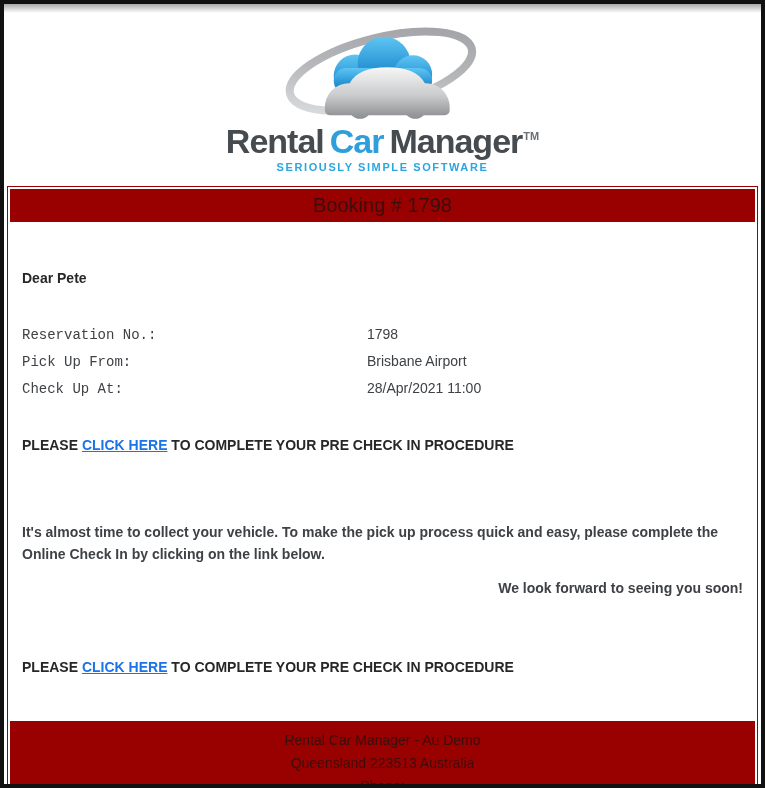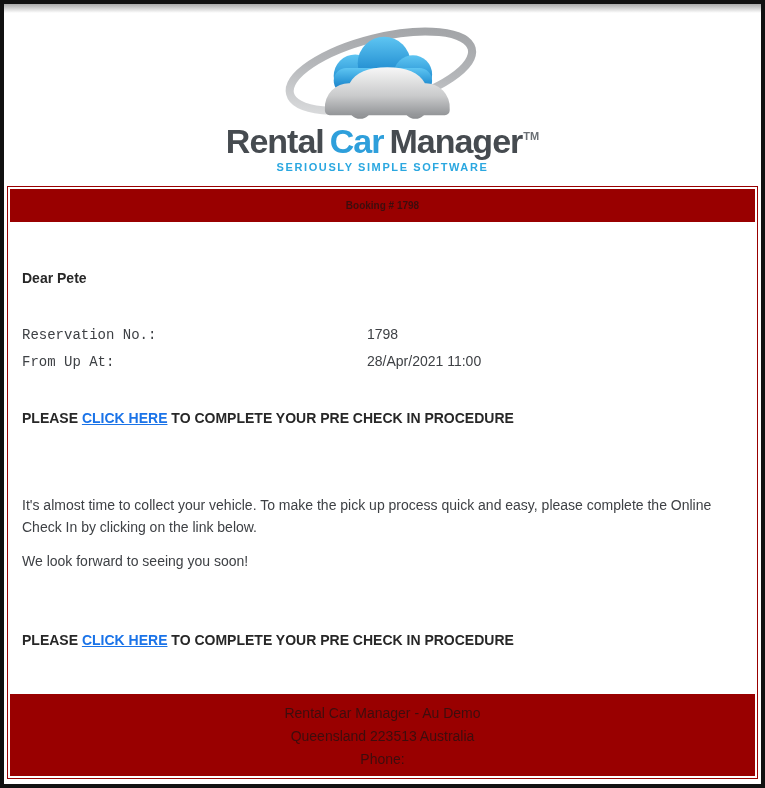--- a/index.html
+++ b/index.html
@@ -49,37 +49,37 @@
   }
   
   .content-frame{
     margin:0 3px;
     border:1px solid var(--brand-red);
     padding:2px;
     background:#fff;
   }
   .banner{
     height:33px;background:var(--brand-red);
-    color:var(--on-red-text);font-size:10px;
-    display:flex;align-items:center;justify-content:center;font-weight:bold;
+    color:var(--on-red-text);font-size:20px;
+    display:flex;align-items:center;justify-content:center;
   }
   .body{
     padding:16px 12px 45px 12px;
     overflow:hidden;
     color:var(--body-text);font-size:14px;
   }
   .greeting{margin:30px 0 0 0;font-weight:bold;color:var(--bold-text);line-height:20px;}
   .details{margin-top:33px;}
   .detail-row{line-height:26px;}
   .detail-label{display:inline-block;width:345px;font-family:Liberation Mono, monospace;}
   .cta{margin:34px 0 0 0;font-weight:bold;color:var(--bold-text);line-height:18px;}
   .cta.second{margin-top:59px;}
   .cta a{color:var(--link-blue);text-decoration:underline;}
-  .para{margin:67px 0 0 0;line-height:22px;max-width:740px;}
-  .para.short{margin-top:12px;}
+  .para{margin:67px 0 0 0;line-height:22px;max-width:740px;font-weight:bold;}
+  .para.short{margin-top:12px;text-align:right;}
   .footer{
     background:var(--brand-red);color:var(--on-red-text);
     text-align:center;font-size:14px;
     padding-top:8px;height:82px;
   }
   .footer div{line-height:23px;}
 </style>
 </head>
 <body>
 
@@ -133,21 +133,24 @@
 
     <div class="body">
 
       <p class="greeting">Dear Pete</p>
 
       <div class="details">
         <div class="detail-row">
           <span class="detail-label">Reservation No.:</span><span class="detail-value">1798</span>
         </div>
         <div class="detail-row">
-          <span class="detail-label">From Up At:</span><span class="detail-value">28/Apr/2021 11:00</span>
+          <span class="detail-label">Pick Up From:</span><span class="detail-value">Brisbane Airport</span>
+        </div>
+        <div class="detail-row">
+          <span class="detail-label">Check Up At:</span><span class="detail-value">28/Apr/2021 11:00</span>
         </div>
       </div>
 
       <p class="cta"><span>PLEASE </span><a href="#">CLICK HERE</a><span> TO COMPLETE YOUR PRE CHECK IN PROCEDURE</span></p>
 
       <p class="para">It's almost time to collect your vehicle. To make the pick up process quick and easy, please complete the Online Check In by clicking on the link below.</p>
 
       <p class="para short">We look forward to seeing you soon!</p>
 
       <p class="cta second"><span>PLEASE </span><a href="#">CLICK HERE</a><span> TO COMPLETE YOUR PRE CHECK IN PROCEDURE</span></p>

